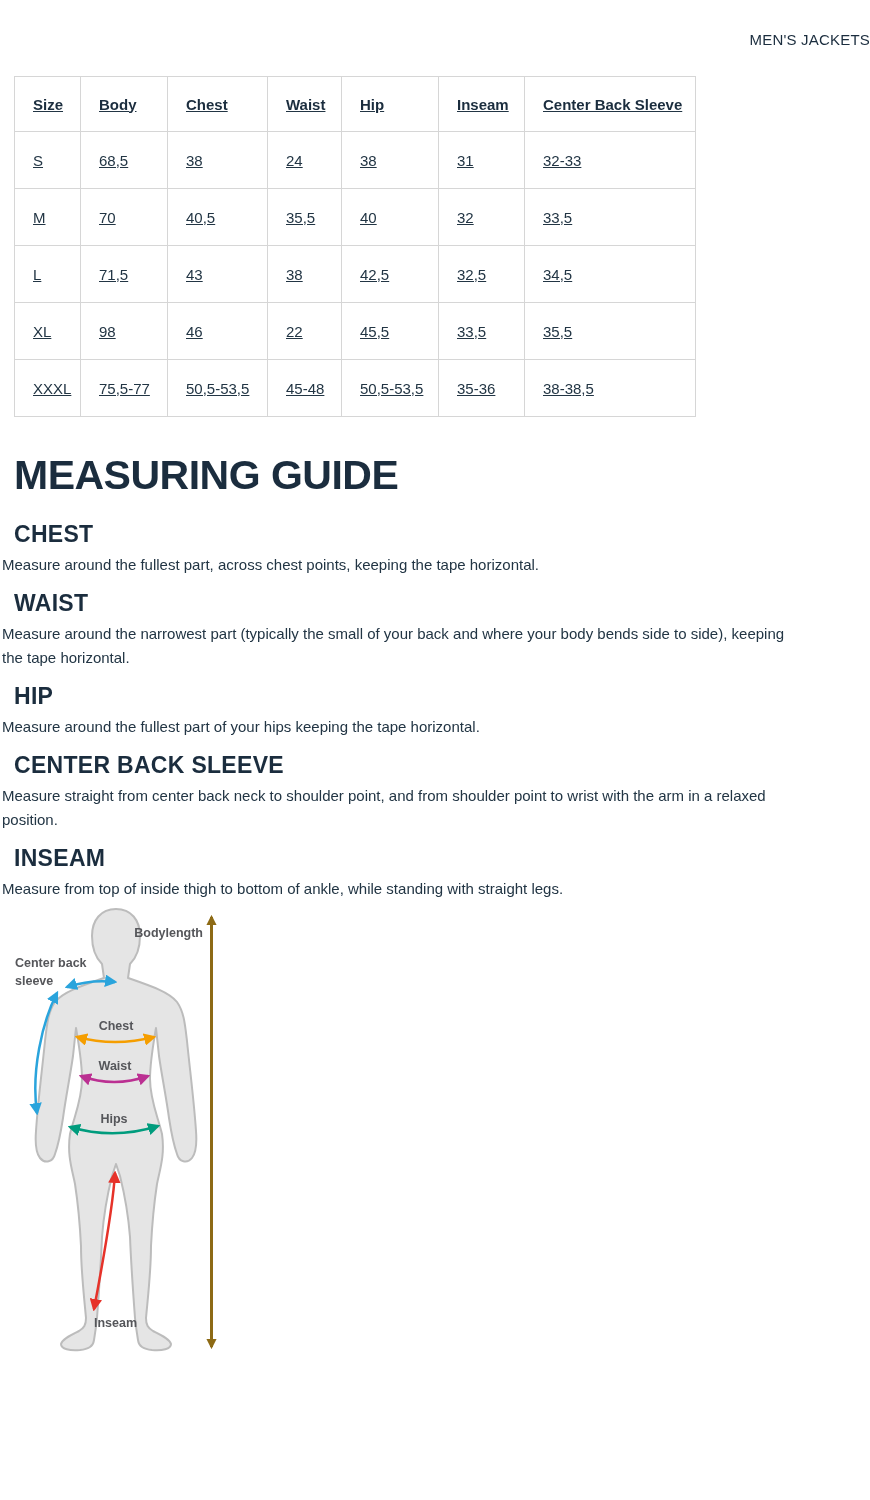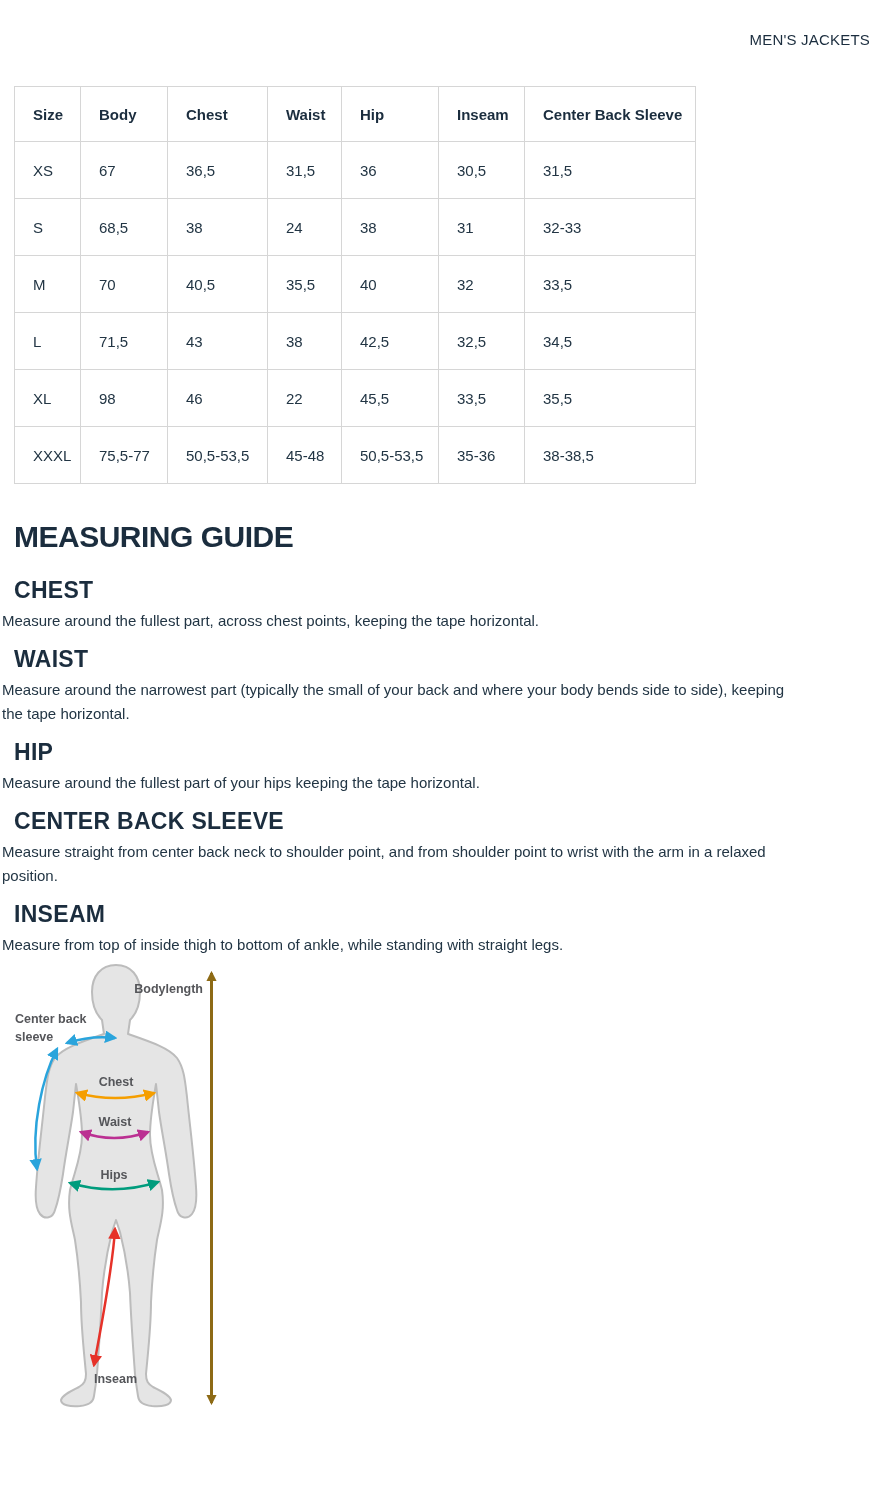--- a/index.html
+++ b/index.html
@@ -16,39 +16,40 @@
     font-size: 15px;
     font-weight: 400;
     letter-spacing: 0.2px;
     color: #1b2d3e;
     text-align: right;
   }
   table.size-chart {
     border-collapse: collapse;
     table-layout: fixed;
     width: 681px;
-    margin: 38px 0 0 14px;
+    margin: 28px 0 0 14px;
+    text-decoration: underline;
   }
   table.size-chart th,
   table.size-chart td {
     border: 1px solid #d6d6d6;
     font-size: 15px;
     text-align: left;
     padding: 0 4px 0 18px;
     vertical-align: middle;
     white-space: nowrap;
     overflow: hidden;
   }
   table.size-chart thead tr { height: 55px; }
   table.size-chart tbody tr { height: 57px; }
   table.size-chart th { font-weight: 700; color: #1b2d3e; }
   table.size-chart td { font-weight: 400; color: #223544; }
   h1.guide-title {
     margin: 38px 16px 0 14px;
-    font-size: 30px;
+    font-size: 41px;
     line-height: 1;
     font-weight: 800;
     letter-spacing: -0.5px;
     color: #1b2d3e;
   }
   h3.section-title {
     margin: 14px 0 0 14px;
     font-size: 23px;
     line-height: 24px;
     font-weight: 800;
@@ -91,29 +92,20 @@
       <th>Size</th>
       <th>Body</th>
       <th>Chest</th>
       <th>Waist</th>
       <th>Hip</th>
       <th>Inseam</th>
       <th>Center Back Sleeve</th>
     </tr>
   </thead>
   <tbody>
-    <tr>
-      <td>XS</td>
-      <td>67</td>
-      <td>36,5</td>
-      <td>31,5</td>
-      <td>36</td>
-      <td>30,5</td>
-      <td>31,5</td>
-    </tr>
     <tr>
       <td>S</td>
       <td>68,5</td>
       <td>38</td>
       <td>24</td>
       <td>38</td>
       <td>31</td>
       <td>32-33</td>
     </tr>
     <tr>

